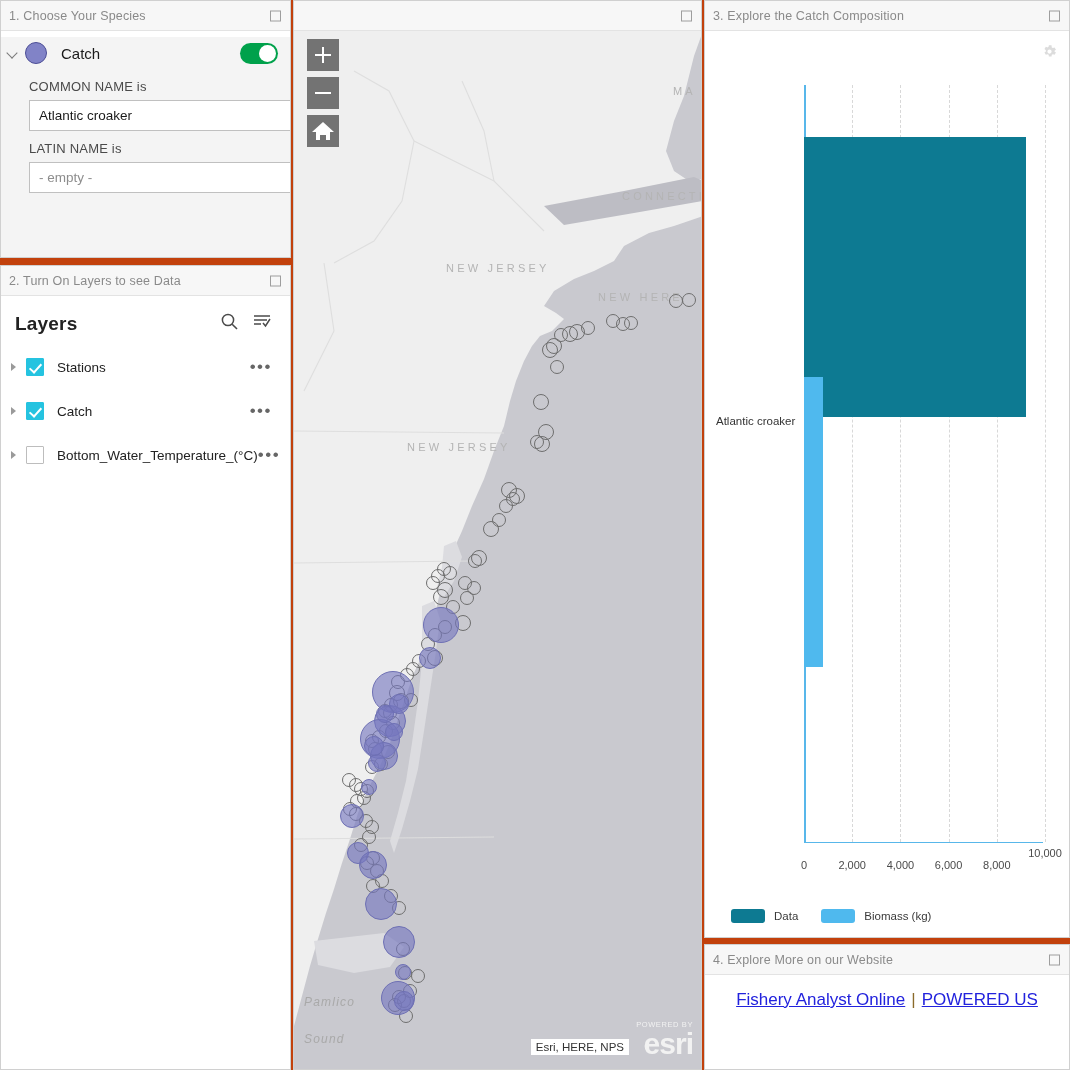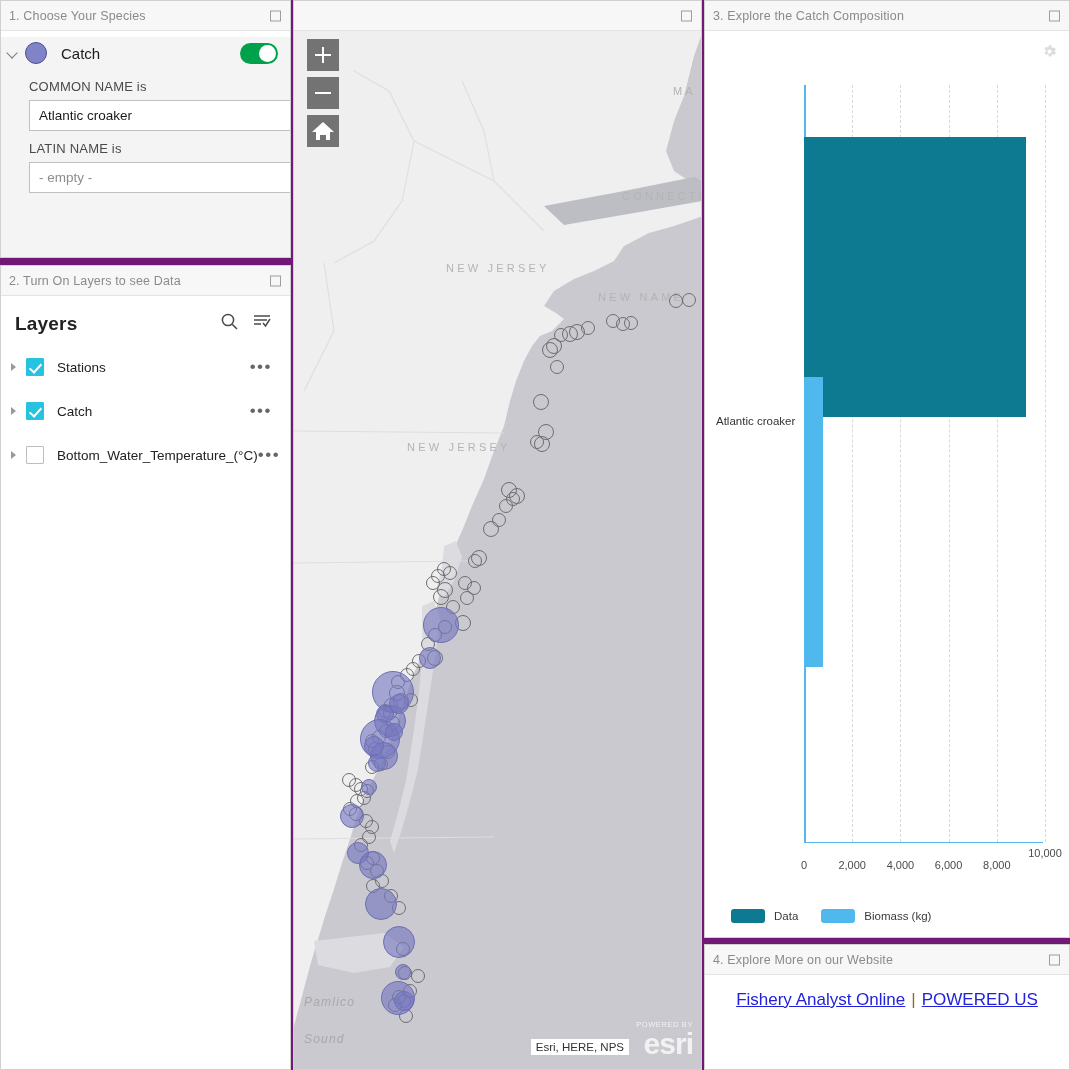--- a/index.html
+++ b/index.html
@@ -6,21 +6,21 @@
   html, body {
     margin: 0; padding: 0;
     width: 1070px; height: 1070px;
     overflow: hidden;
     font-family: "Liberation Sans", sans-serif;
     background: #c9c9c9;
   }
   .app {
     position: relative;
     width: 1070px; height: 1070px;
-    background: #701a75;
+    background: #c2410c;
   }
 
   
   .panel {
     position: absolute;
     background: #ffffff;
     border: 1px solid #d0d0d0;
     overflow: hidden;
   }
   .panel-head {
@@ -310,21 +310,21 @@
           <path d="M168,80 L190,130 L200,180" fill="none" stroke="#dedede" stroke-width="1.1"></path>
           <path d="M0,430 L210,432" fill="none" stroke="#dedede" stroke-width="1.1"></path>
           <path d="M0,562 L176,560" fill="none" stroke="#dedede" stroke-width="1.1"></path>
           <path d="M0,838 L200,836" fill="none" stroke="#dedede" stroke-width="1.1"></path>
           <path d="M30,262 L40,330 L10,390" fill="none" stroke="#dedede" stroke-width="1.1"></path>
           <path d="M250,205 L330,190 L400,176 L409,180 L409,200 L340,212 L270,224 Z" fill="#bdbdc4"></path>
         </svg>
         <div class="map-label " style="left: 379px; top: 84px;">MA</div>
         <div class="map-label " style="left: 328px; top: 189px;">CONNECTI</div>
         <div class="map-label " style="left: 152px; top: 261px;">NEW JERSEY</div>
-        <div class="map-label " style="left: 304px; top: 290px;">NEW NAME</div>
+        <div class="map-label " style="left: 304px; top: 290px;">NEW HERE</div>
         <div class="map-label " style="left: 113px; top: 440px;">NEW JERSEY</div>
         <div class="map-label italic" style="left: 10px; top: 994px;">Pamlico</div>
         <div class="map-label italic" style="left: 10px; top: 1015px; margin-top: 16px;">Sound</div>
         <div class="st" style="left: 388px; top: 292px; width: 14px; height: 14px;"></div>
         <div class="st" style="left: 375px; top: 293px; width: 14px; height: 14px;"></div>
         <div class="st" style="left: 330px; top: 315px; width: 14px; height: 14px;"></div>
         <div class="st" style="left: 322px; top: 316px; width: 14px; height: 14px;"></div>
         <div class="st" style="left: 312px; top: 313px; width: 14px; height: 14px;"></div>
         <div class="st" style="left: 287px; top: 320px; width: 14px; height: 14px;"></div>
         <div class="st" style="left: 275px; top: 323px; width: 16px; height: 16px;"></div>

